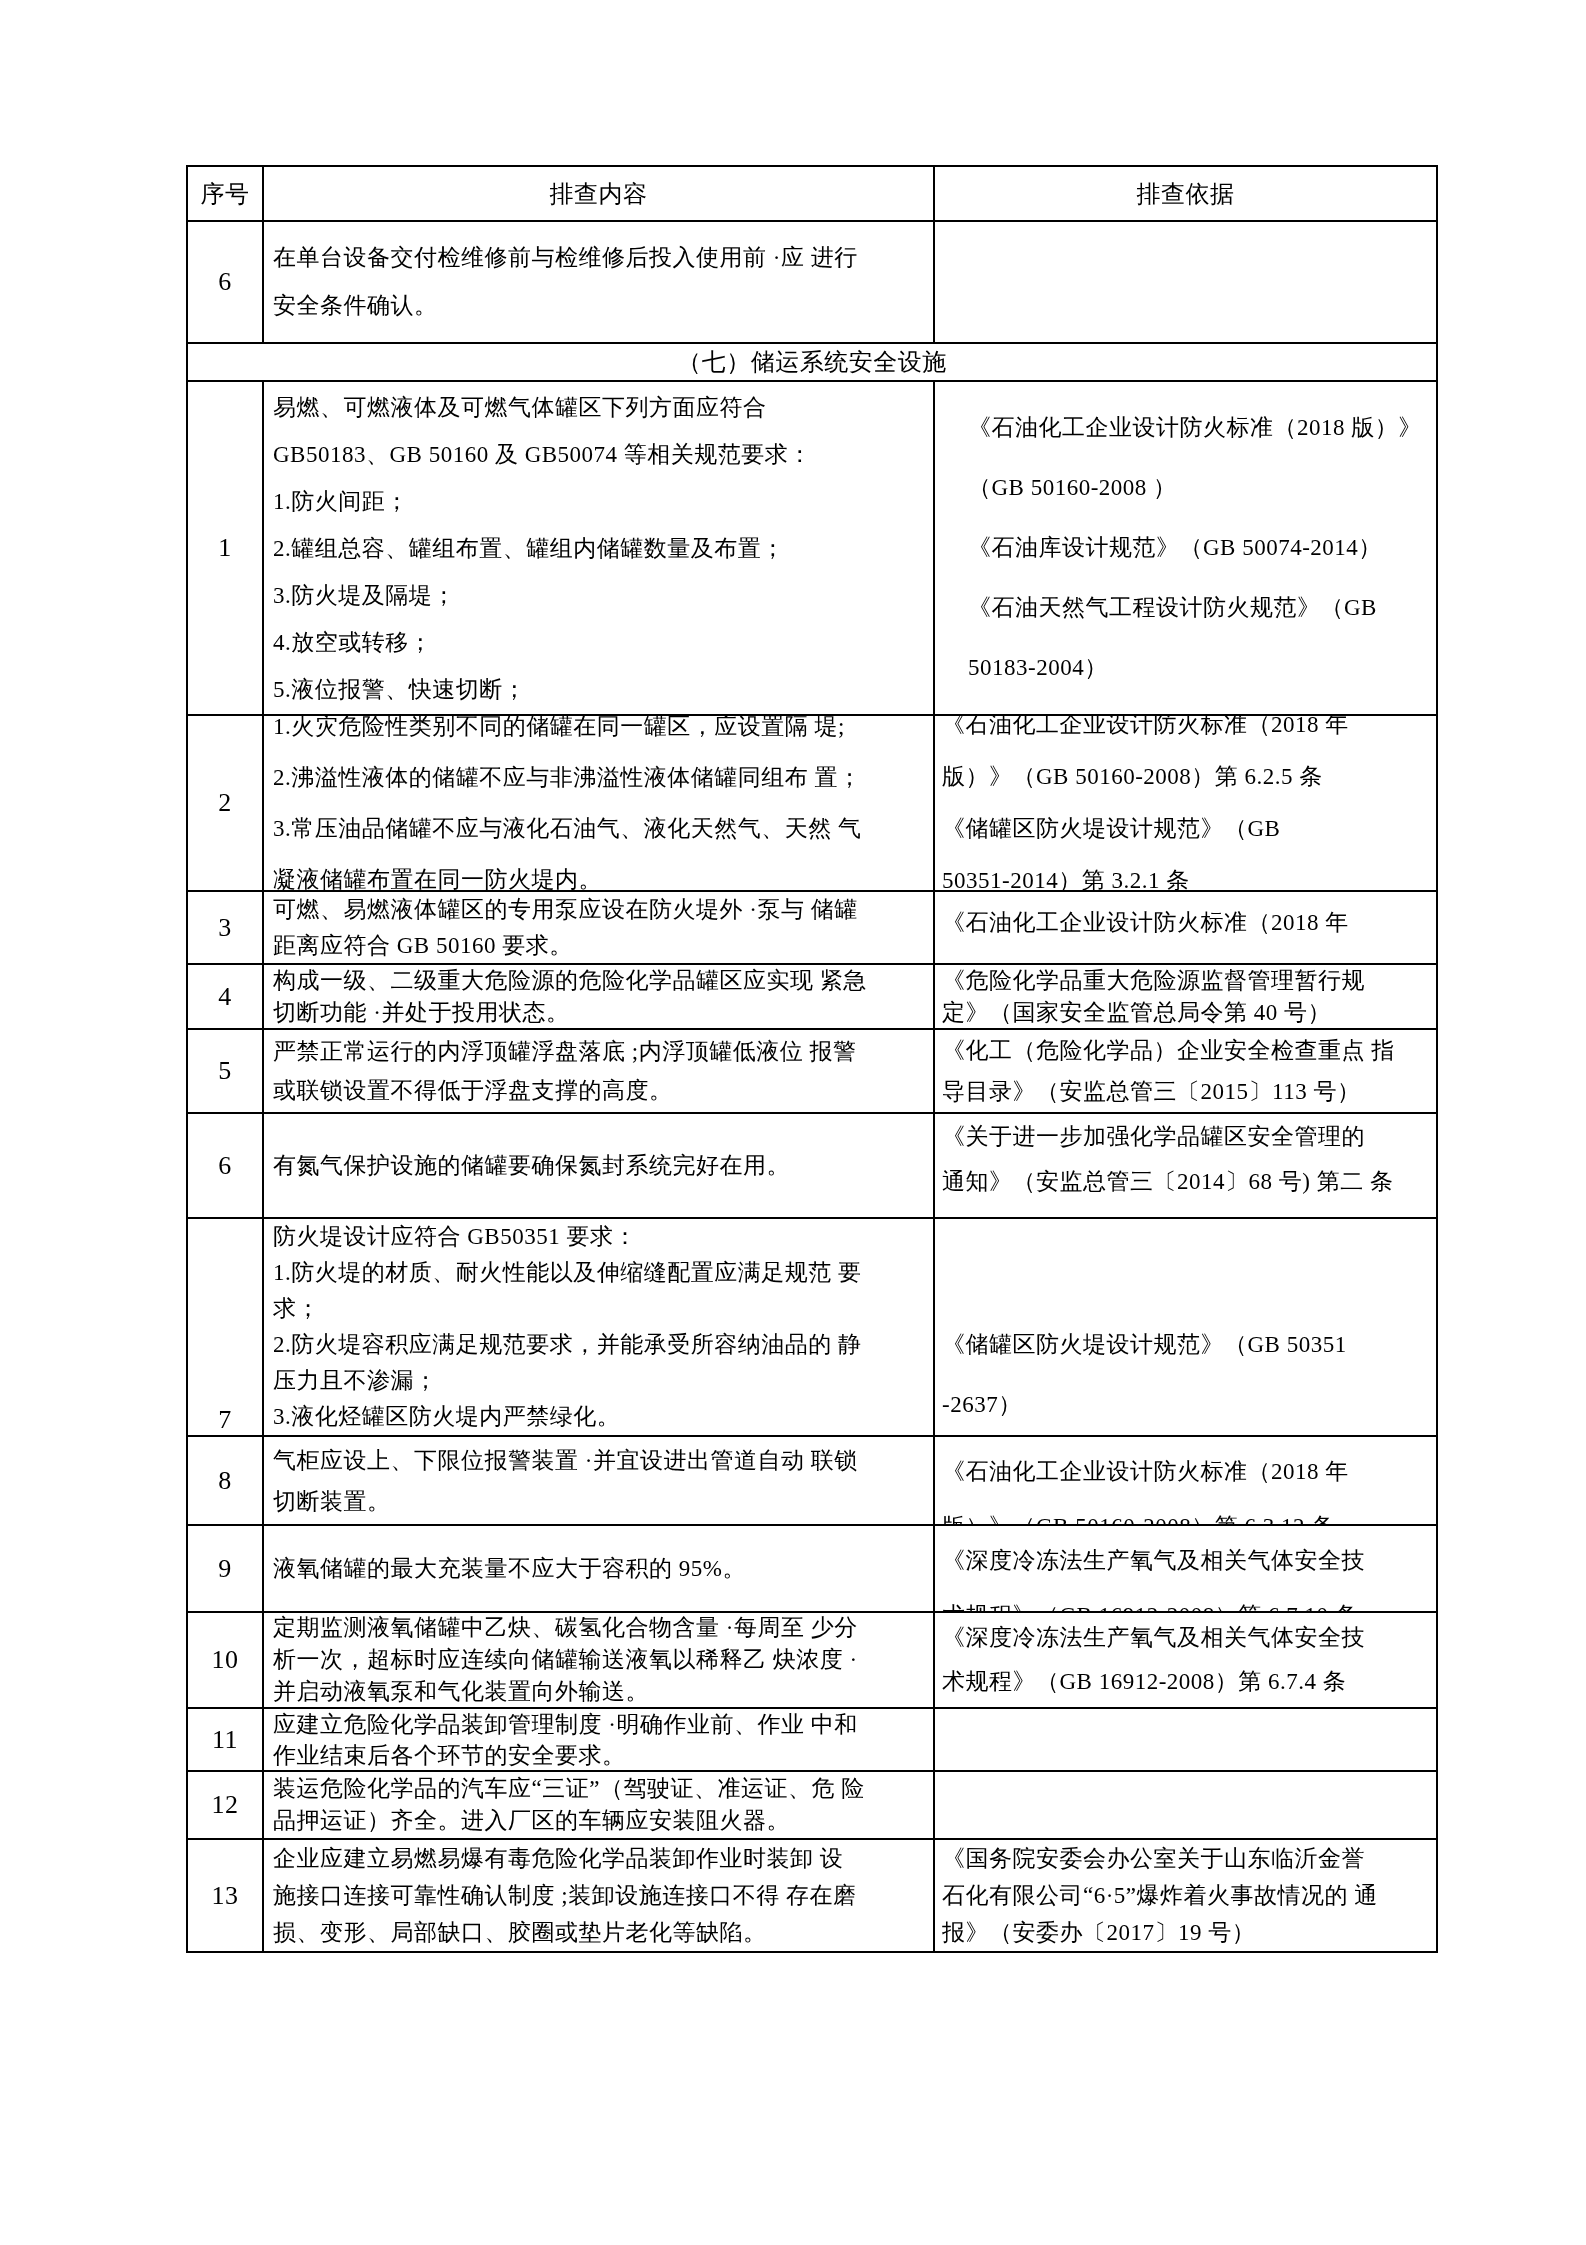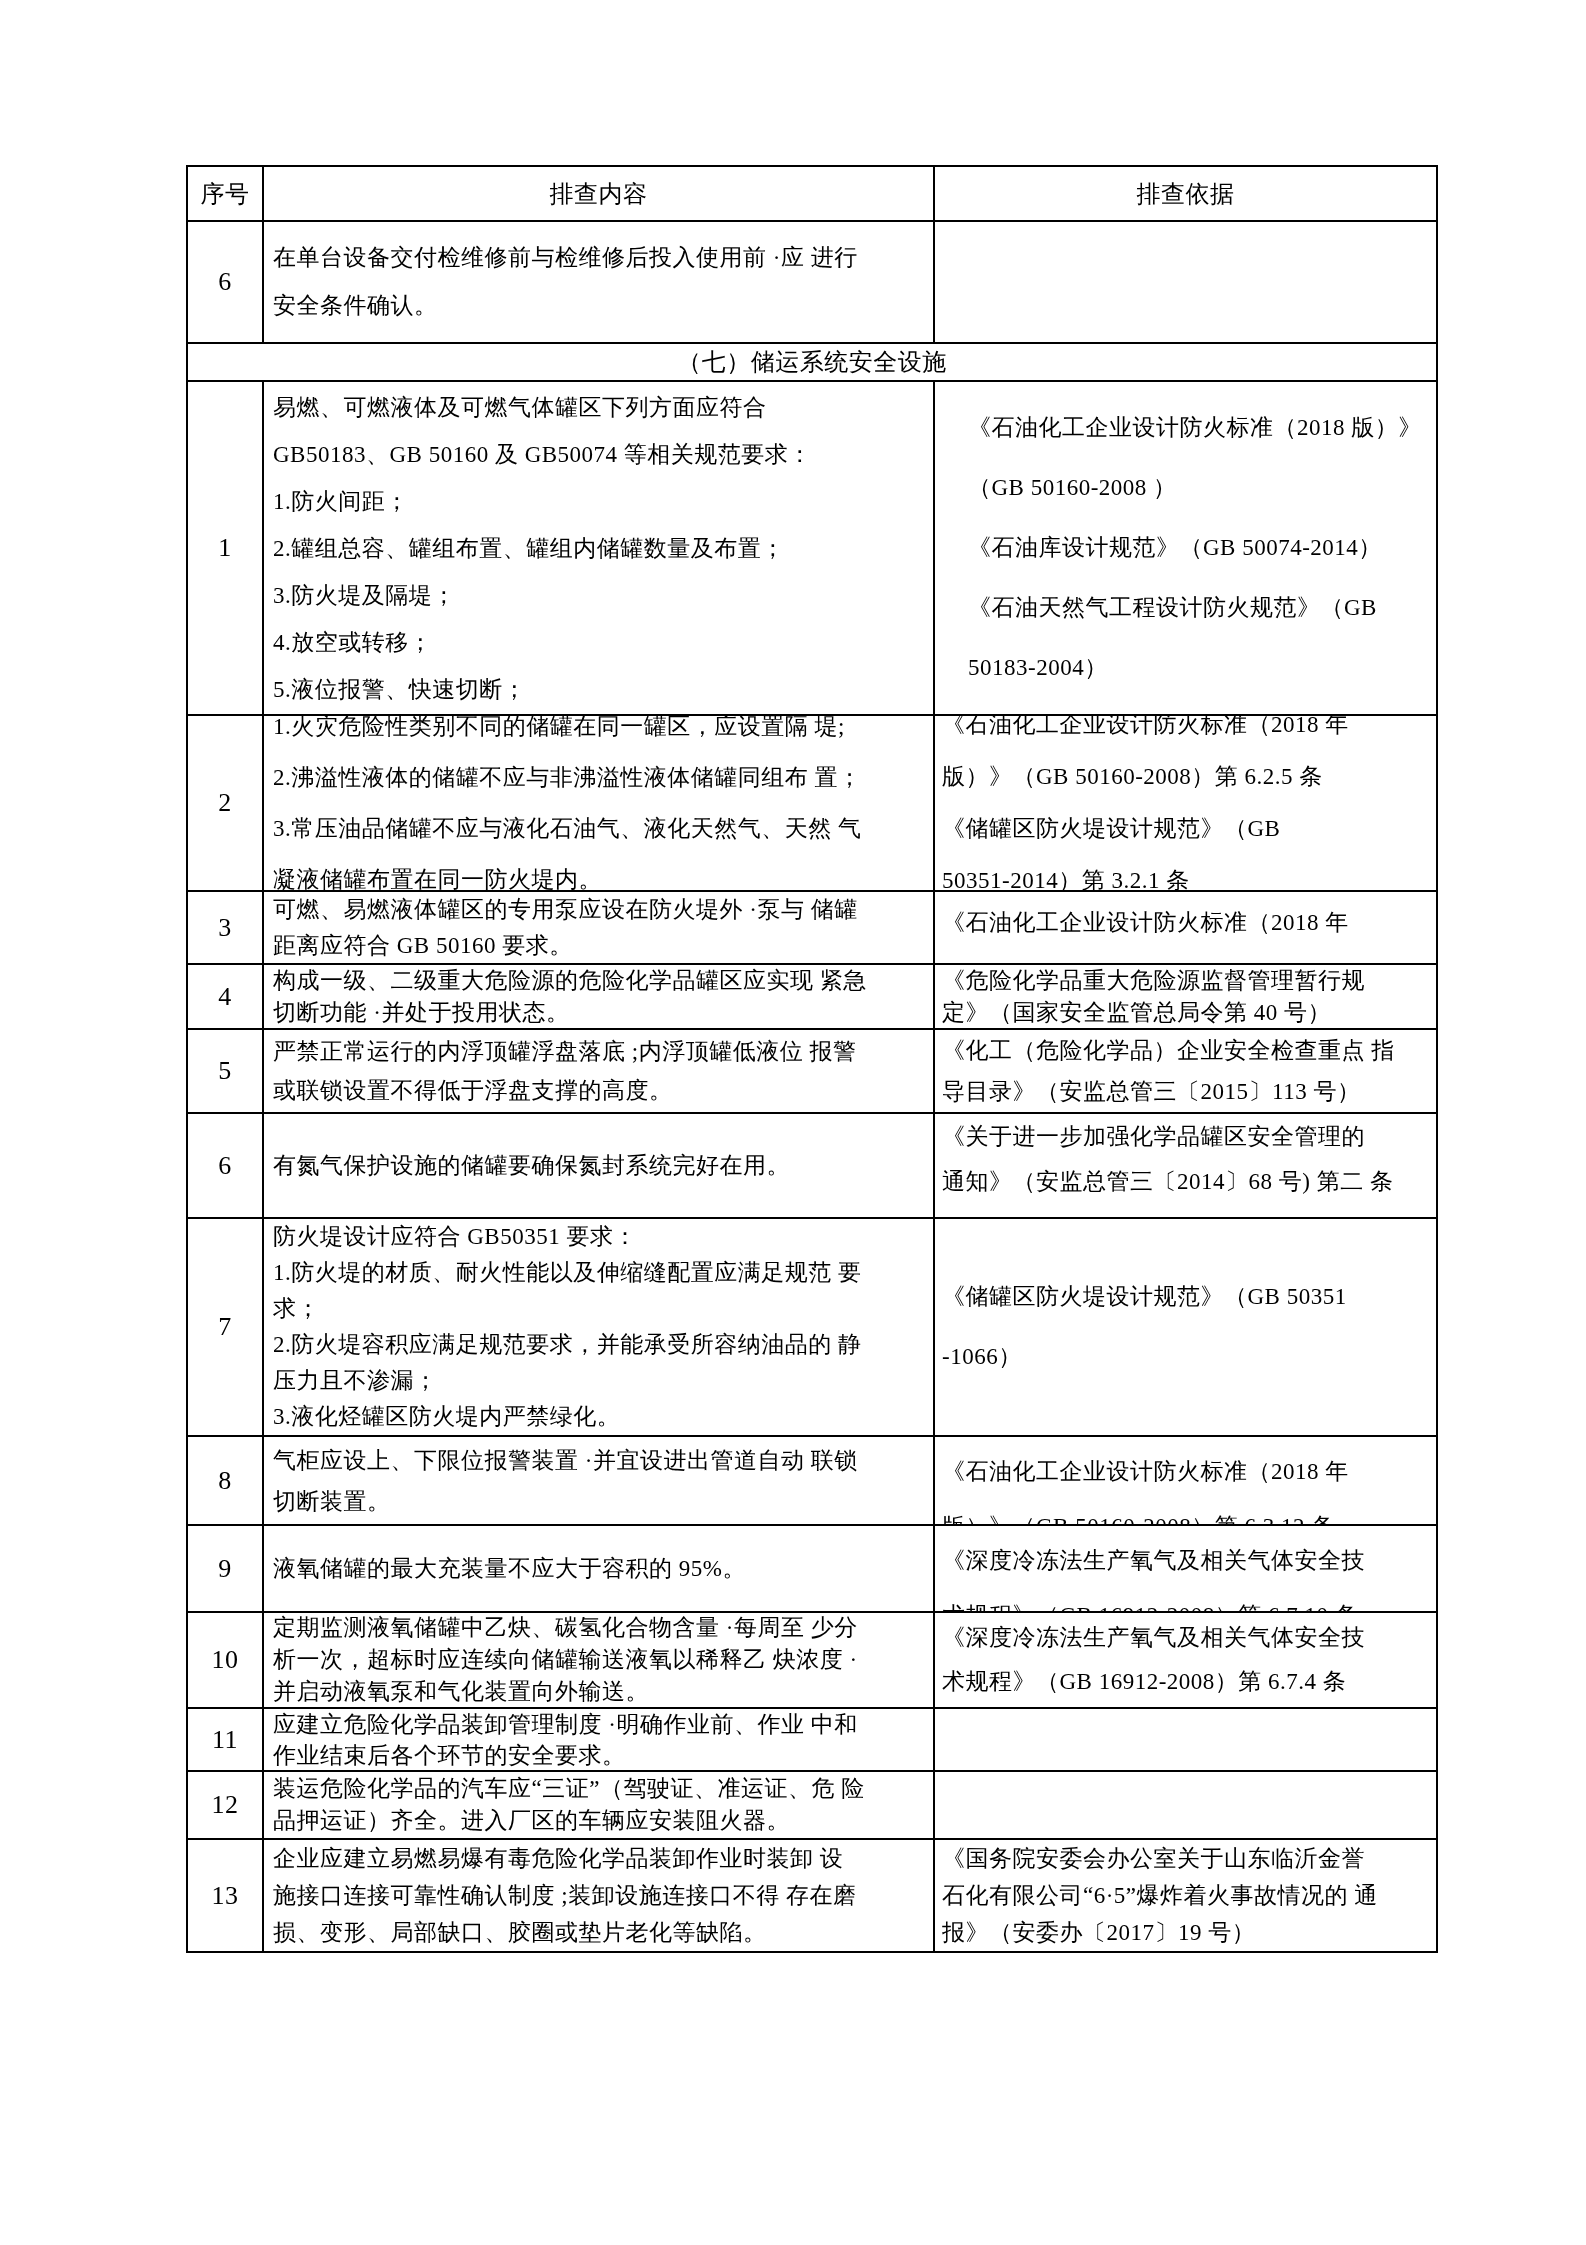--- a/index.html
+++ b/index.html
@@ -56,21 +56,21 @@
   .rh-4 .tx{line-height:32px;}
   
   .rh-5 .cw{height:82px;}
   .rh-5 .pad .tx{line-height:39px;}
   .rh-5 .padb .tx{line-height:41px;}
   
   .rh-6 .cw{height:103px;}
   .rh-6 .padb{justify-content:flex-start;}
   .rh-6 .padb .tx{line-height:45px;}
   
-  .rh-7 .cw{height:216px;}
+  .rh-7 .cw{height:216px;justify-content:flex-end;}
   .rh-7 .pad .tx{line-height:36px;}
   .rh-7 .padb .tx{line-height:60px;}
   
   .rh-8 .cw{height:87px;}
   .rh-8 .pad .tx{line-height:41px;}
   .rh-8 .padb{justify-content:flex-start;padding-top:7px;}
   .rh-8 .padb .tx{line-height:55px;}
   
   .rh-9 .cw{height:85px;}
   .rh-9 .padb{justify-content:flex-start;padding-top:7px;}
@@ -289,21 +289,21 @@
 1.防火堤的材质、耐火性能以及伸缩缝配置应满足规范 要
 求；
 2.防火堤容积应满足规范要求，并能承受所容纳油品的 静
 压力且不渗漏；
 3.液化烃罐区防火堤内严禁绿化。</div>
             </div>
           </td>
       <td>
             <div class="cw padb">
               <div class="tx">《储罐区防火堤设计规范》（GB 50351
--1066）</div>
+-2637）</div>
             </div>
           </td>
     </tr>
 
     <tr class="rh-8">
       <td>
             <div class="cw">
               <div class="tx num">8</div>
             </div>
           </td>

